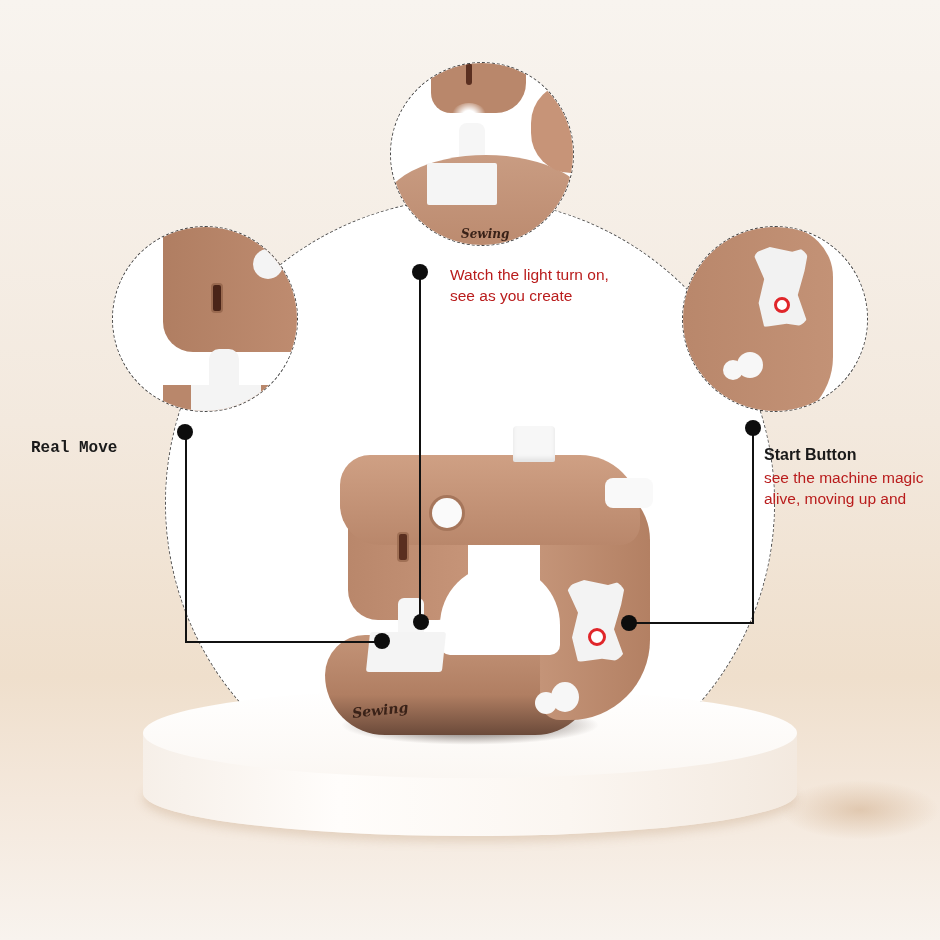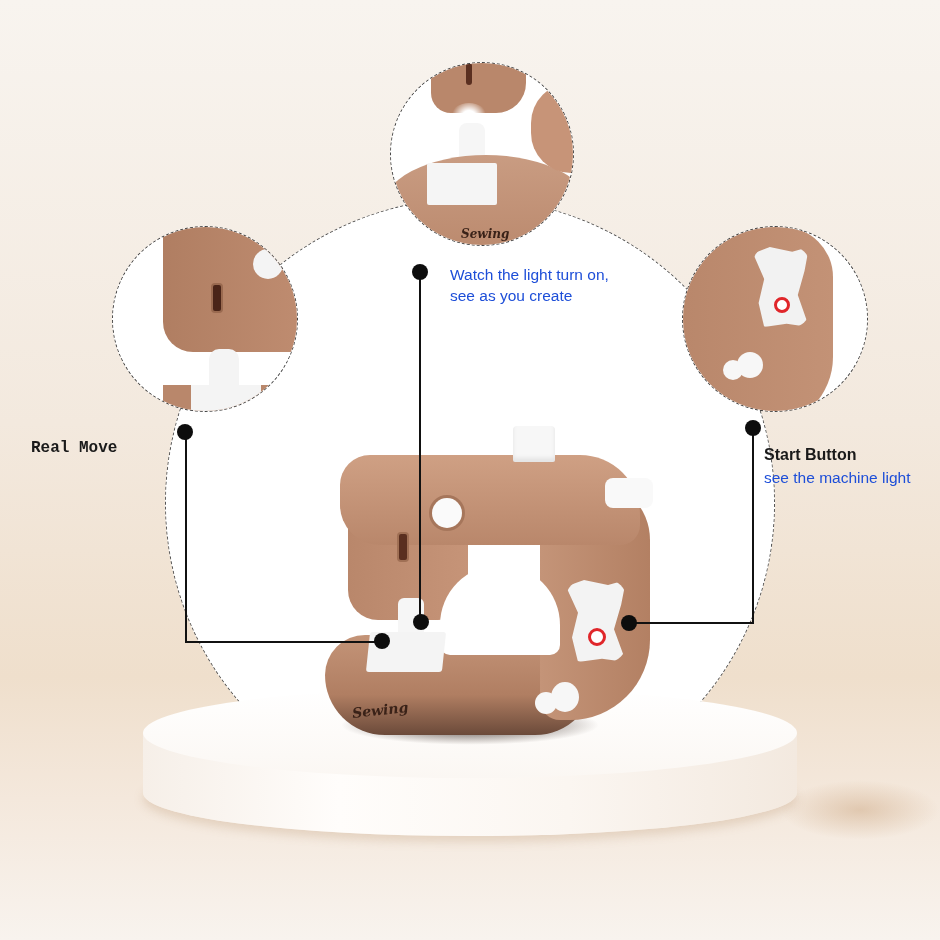--- a/index.html
+++ b/index.html
@@ -116,21 +116,21 @@
       left: 32px; top: 282px; font-family: "DejaVu Serif", serif; font-style: italic;
       font-weight: bold; font-size: 14px; color: #3a2218; transform: rotate(-6deg);
     }
 
     
     .line { background: #111; }
     .dot { width: 16px; height: 16px; border-radius: 50%; background: #0d0d0d; }
 
     
     .callout-title { font-weight: bold; font-size: 16px; color: #1a1a1a; margin: 0 0 4px 0; }
-    .callout-body { font-size: 15.5px; line-height: 20.5px; color: #1d4ed8; margin: 0; }
+    .callout-body { font-size: 15.5px; line-height: 20.5px; color: #b91c1c; margin: 0; }
 
     
     .dt { position: absolute; }
   </style>
 </head>
 <body>
 
 <div class="abs bg-circle"></div>
 
 <div class="abs pedestal-shadow"></div>
@@ -211,15 +211,16 @@
   </p>
 </div>
 
 <div class="abs" style="left:31px;top:439px;width:160px;font-family:Liberation Mono, monospace;">
   <p class="callout-title">Real Move</p>
 </div>
 
 <div class="abs" style="left:764px;top:446px;width:176px;">
   <p class="callout-title">Start Button</p>
   <p class="callout-body">
-    <span style="display:block">see the machine light</span>
+    <span style="display:block">see the machine magic</span>
+    <span style="display:block">alive, moving up and</span>
   </p>
 </div>
 
 </body></html>

